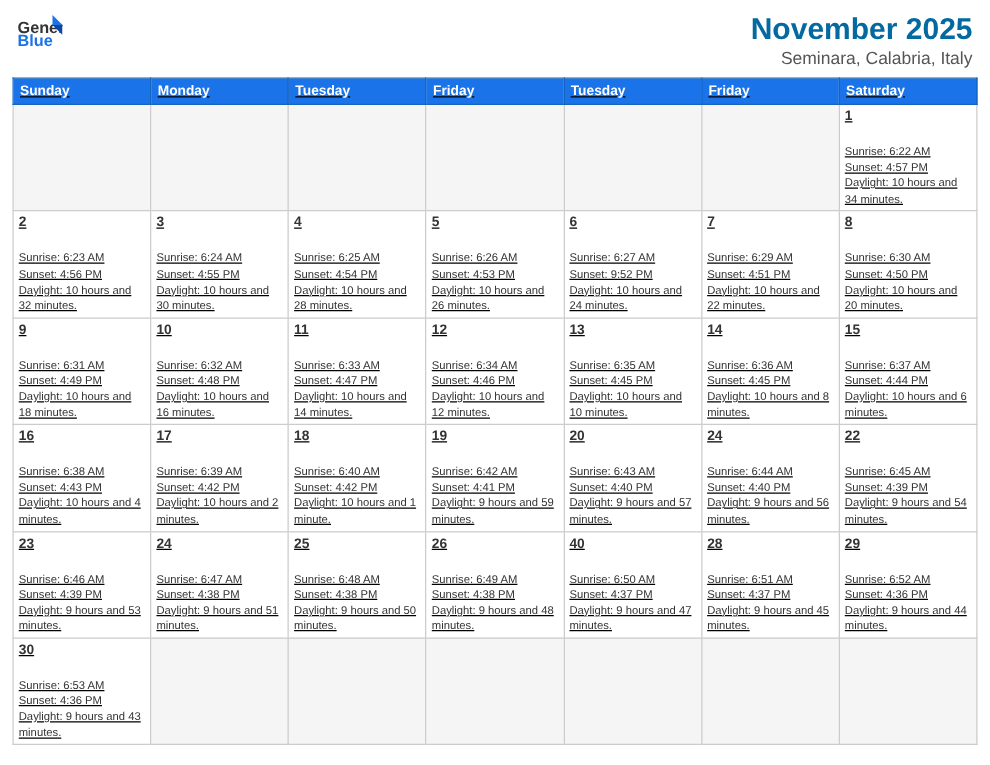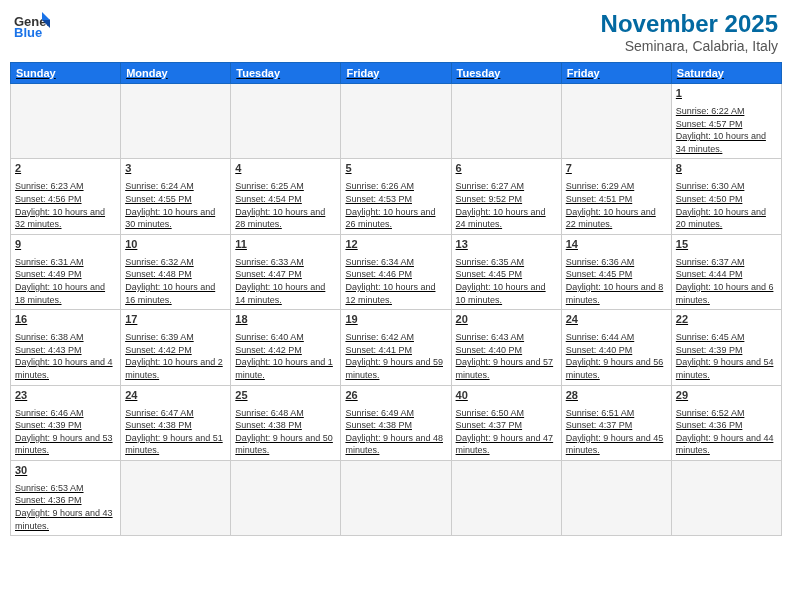--- a/index.html
+++ b/index.html
@@ -72,21 +72,21 @@
     .day-num {
       font-size: 11px;
       font-weight: bold;
       color: #333;
       display: block;
     }
     .day-info {
       font-size: 9px;
       color: #333;
       line-height: 1.4;
-      margin-top: 6px;
+      margin-top: 16px;
     }
   </style>
 </head>
 <body>
 
 <div class="page">
   <div class="header">
     <div class="logo">
       <svg class="logo-icon" viewBox="0 0 36 28">
         <text x="0" y="16" font-size="13" font-weight="bold" fill="#333">General</text>

